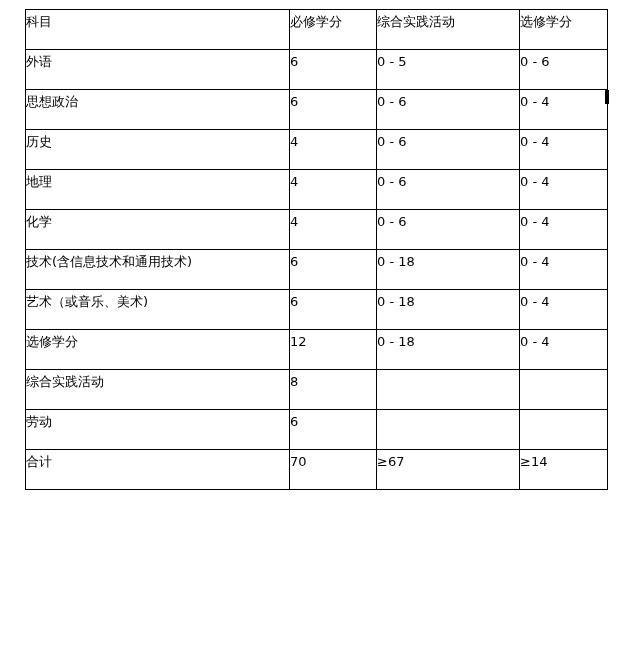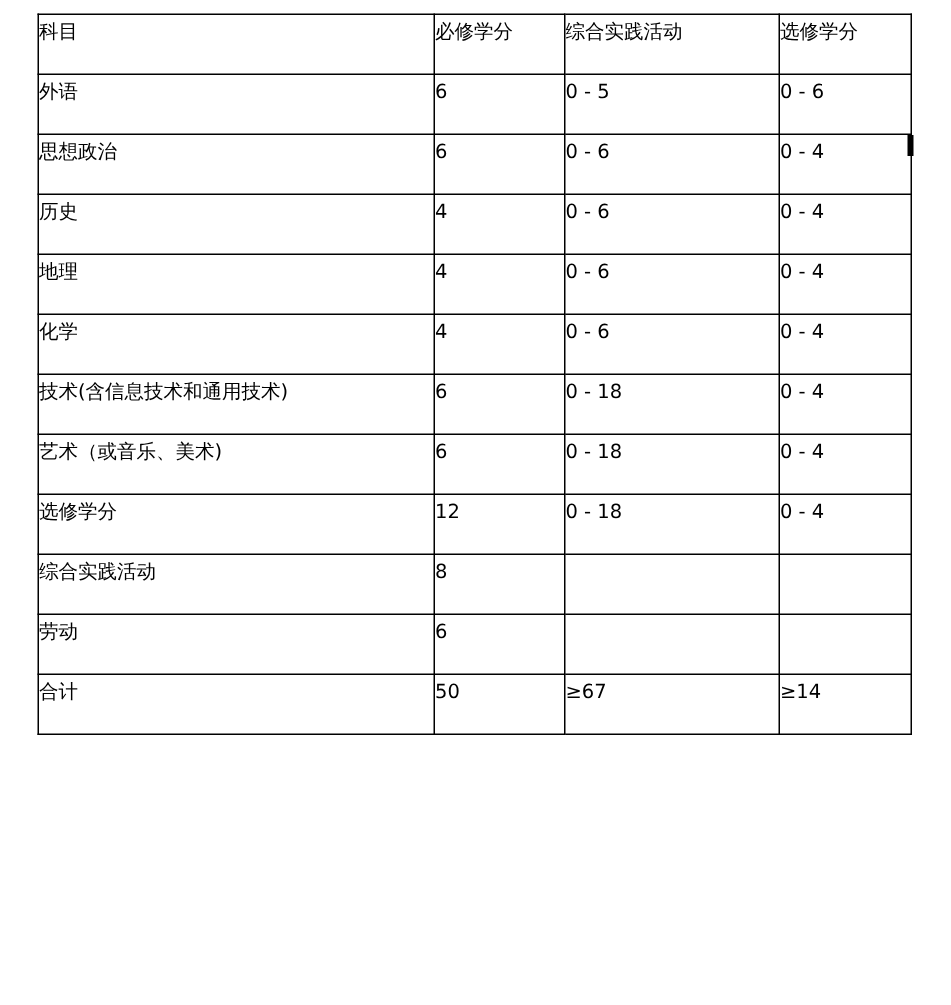--- a/index.html
+++ b/index.html
@@ -123,20 +123,20 @@
       <td></td>
     </tr>
     <tr>
       <td>劳动</td>
       <td>6</td>
       <td></td>
       <td></td>
     </tr>
     <tr>
       <td>合计</td>
-      <td>50</td>
+      <td>70</td>
       <td>≥67</td>
       <td>≥14</td>
     </tr>
   </tbody>
 </table>
 
 <div class="cursor-handle"></div>
 
 </body></html>

